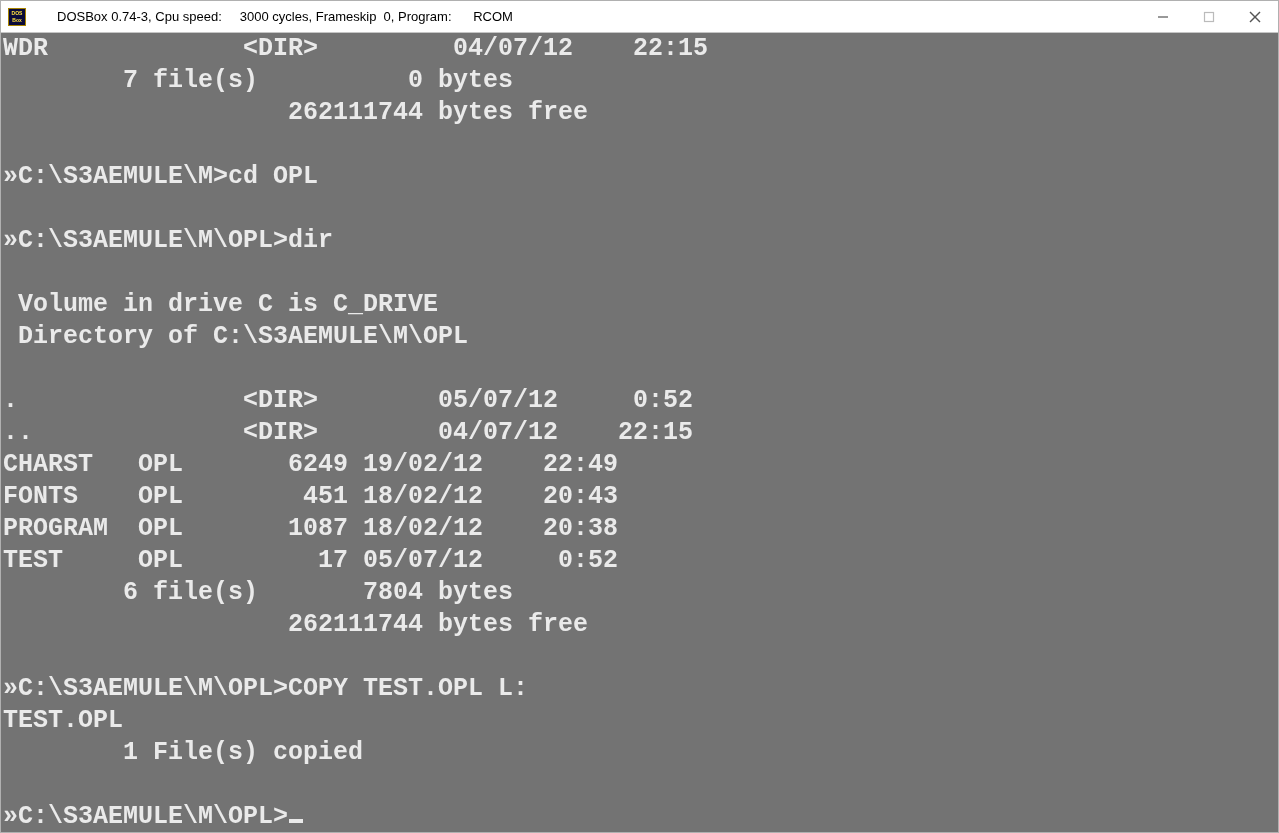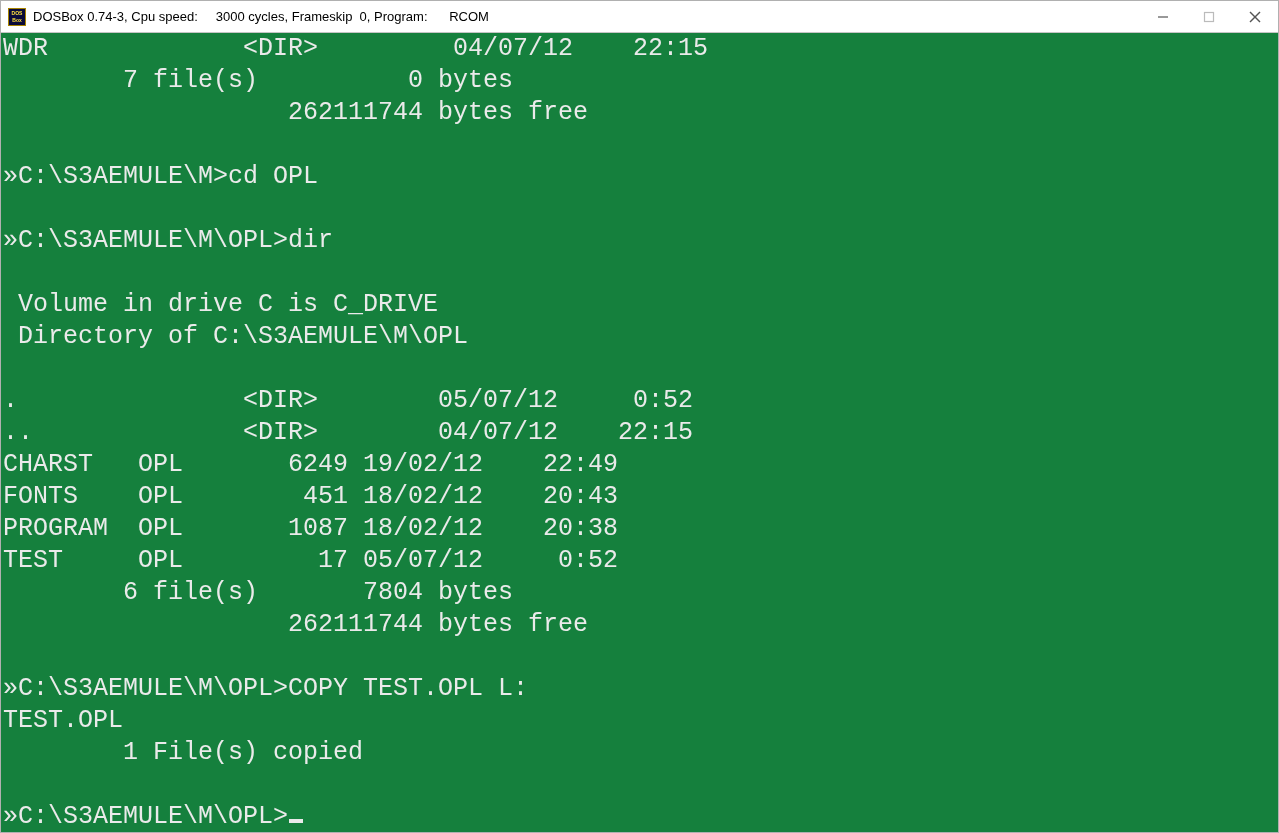--- a/index.html
+++ b/index.html
@@ -27,42 +27,43 @@
   .app-icon {
     width:18px; height:18px;
     display:inline-block;
   }
   .titlebar-text {
     flex:1 1 auto;
     font-size:13px;
     color:#000;
     white-space:pre;
     overflow:hidden;
+    margin-left:24px;
   }
   .win-controls { display:flex; height:100%; }
   .win-btn {
     width:46px; height:32px;
     display:flex; align-items:center; justify-content:center;
     color:#555;
   }
   .win-btn svg { width:12px; height:12px; }
   .win-btn.disabled { color:#bbb; }
 
   .terminal {
     flex:1 1 auto;
-    background:#15803d;
+    background:#737373;
     color:#eaeaea;
     font-family: "Courier New", monospace;
     font-size:25px;
     line-height:32px;
     letter-spacing:0px;
     padding:0 2px;
     white-space:pre;
     overflow:hidden;
-    font-weight:normal;
+    font-weight:bold;
   }
   .cursor {
     display:inline-block;
     background:#eaeaea;
     width:14px; height:4px;
     vertical-align:baseline;
     margin-left:1px;
     animation:blink 1s step-end infinite;
   }
   @keyframes blink { 50% { opacity:0; } }

